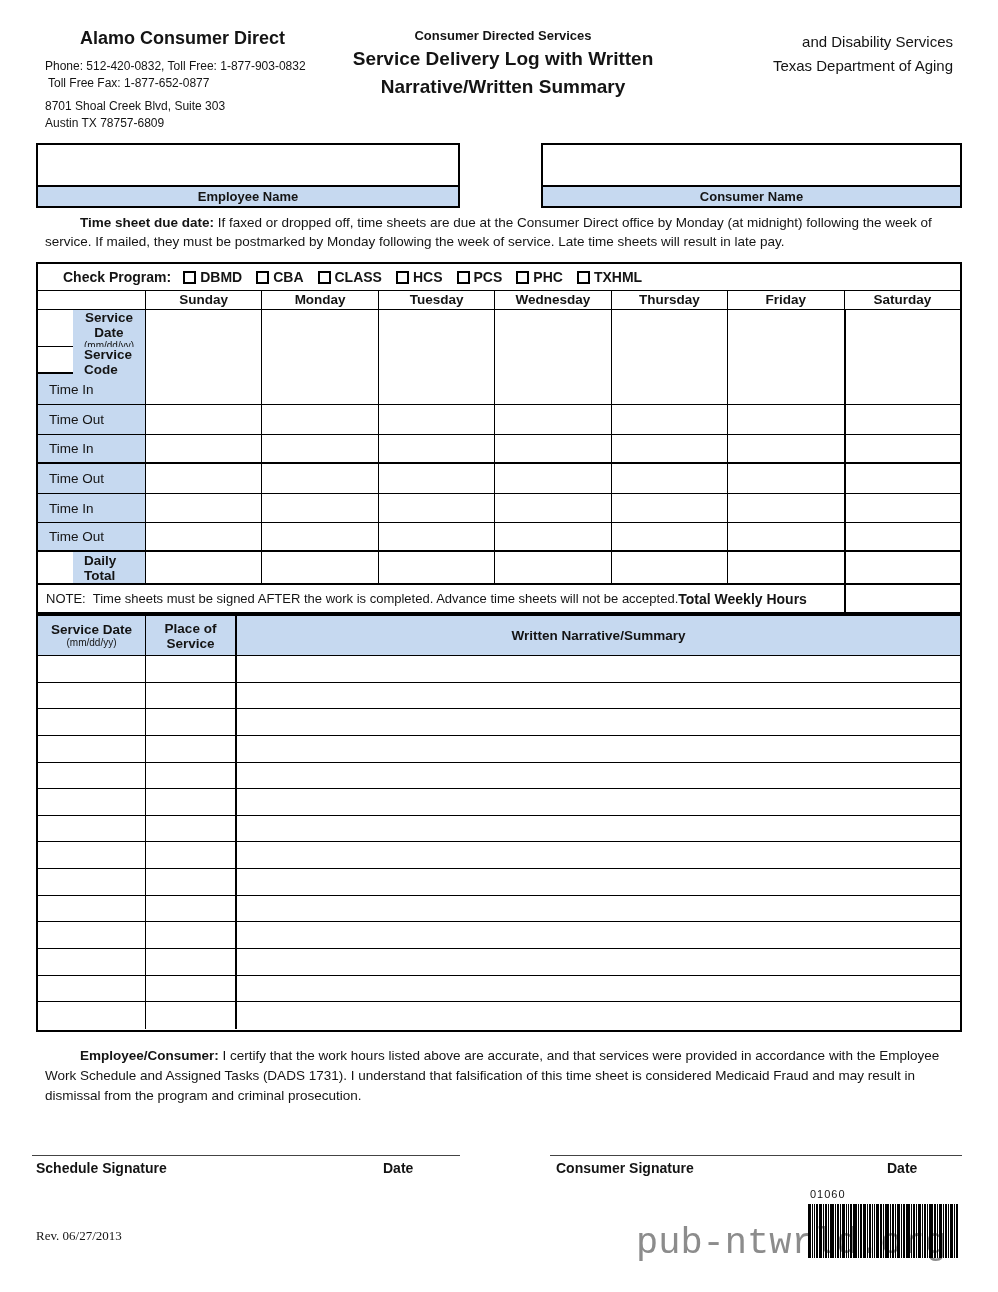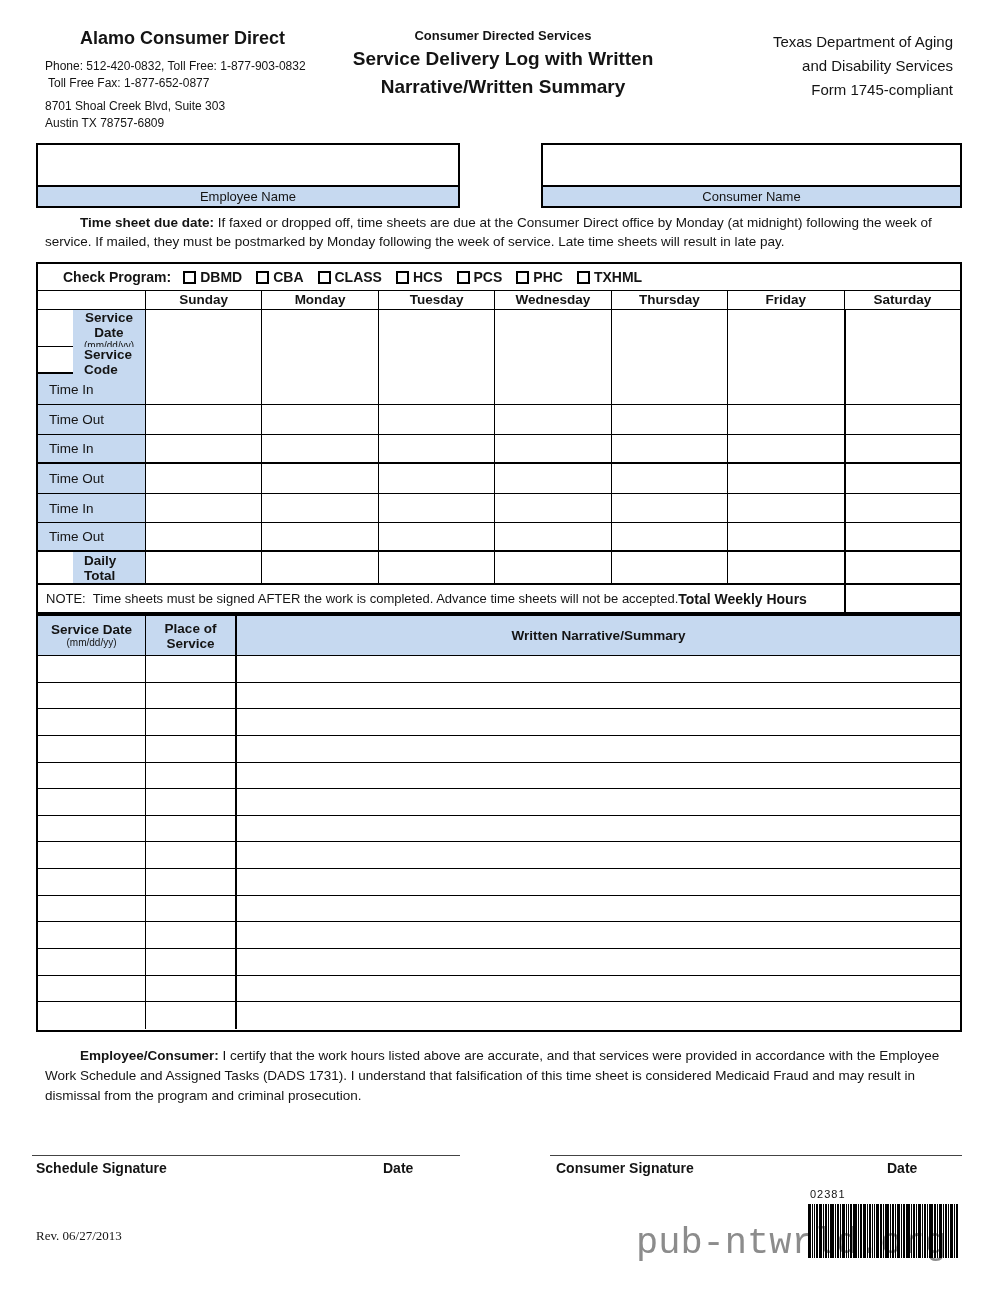--- a/index.html
+++ b/index.html
@@ -17,21 +17,21 @@
   .title-small { font-size:13px; font-weight:bold; }
   .title-big   { font-size:19px; font-weight:bold; line-height:28px; margin-top:2px; }
   .agency-block{ left:650px; top:30px; width:303px; text-align:right; font-size:15px; line-height:24px; }
 
   
   .name-box  { top:143px; border:2px solid var(--line); background:#fff; }
   .name-box.emp { left:36px;  width:424px; }
   .name-box.con { left:541px; width:421px; }
   .name-input { height:40px; background:#fff; }
   .name-bar   { height:21px; background:var(--blue); border-top:2px solid var(--line);
-                text-align:center; font-weight:normal; font-size:13px; line-height:19px; }
+                text-align:center; font-weight:bold; font-size:13px; line-height:19px; }
 
   .due { left:45px; top:213px; width:914px; font-size:13.5px; line-height:19px; }
 
   
   .week-table { left:36px; top:262px; width:926px; height:352px; border:2px solid var(--line); background:#fff; }
   .program-row { height:27px; display:flex; align-items:center; border-bottom:1px solid var(--line); padding-left:25px; }
   .program-label { font-weight:bold; font-size:14px; margin-right:12px; }
   .chk-item { display:flex; align-items:center; margin-right:14px; font-size:14px; font-weight:600; }
   .chk-box  { width:13px; height:13px; border:2px solid var(--line); background:#fff; margin-right:4px; flex:none; }
   .grid-row { display:grid; grid-template-columns:107px repeat(7,1fr); }
@@ -90,23 +90,22 @@
 
   <div class="abs title-block">
     <div class="title-small">Consumer Directed Services</div>
     <div class="title-big">
       <div>Service Delivery Log with Written</div>
       <div>Narrative/Written Summary</div>
     </div>
   </div>
 
   <div class="abs agency-block">
+    <div>and Disability Services</div>
     <div>Texas Department of Aging</div>
-    <div>and Disability Services</div>
-    <div>Form 1745-compliant</div>
   </div>
 
   <div class="abs name-box emp">
     <div class="name-input"></div>
     <div class="name-bar">Employee Name</div>
   </div>
   <div class="abs name-box con">
     <div class="name-input"></div>
     <div class="name-bar">Consumer Name</div>
   </div>
@@ -357,21 +356,21 @@
 
   <div class="abs sig-line l1"></div>
   <div class="abs sig-line l2"></div>
   <div class="abs sig-label" style="left:36px;">Schedule Signature</div>
   <div class="abs sig-label" style="left:383px;">Date</div>
   <div class="abs sig-label" style="left:556px;">Consumer Signature</div>
   <div class="abs sig-label" style="left:887px;">Date</div>
 
   <div class="abs rev">Rev. 06/27/2013</div>
   <div class="abs watermark">pub-ntwrld.org</div>
-  <div class="abs barcode-num">02381</div>
+  <div class="abs barcode-num">01060</div>
   <svg class="abs barcode" viewBox="0 0 150 54" preserveAspectRatio="none">
     <g fill="#000">
       <rect x="0" width="3" height="54"></rect>
         <rect x="4" width="1" height="54"></rect>
         <rect x="6" width="1" height="54"></rect>
         <rect x="8" width="2" height="54"></rect>
       <rect x="11" width="3" height="54"></rect>
         <rect x="15" width="1" height="54"></rect>
         <rect x="17" width="2" height="54"></rect>
         <rect x="20" width="1" height="54"></rect>

